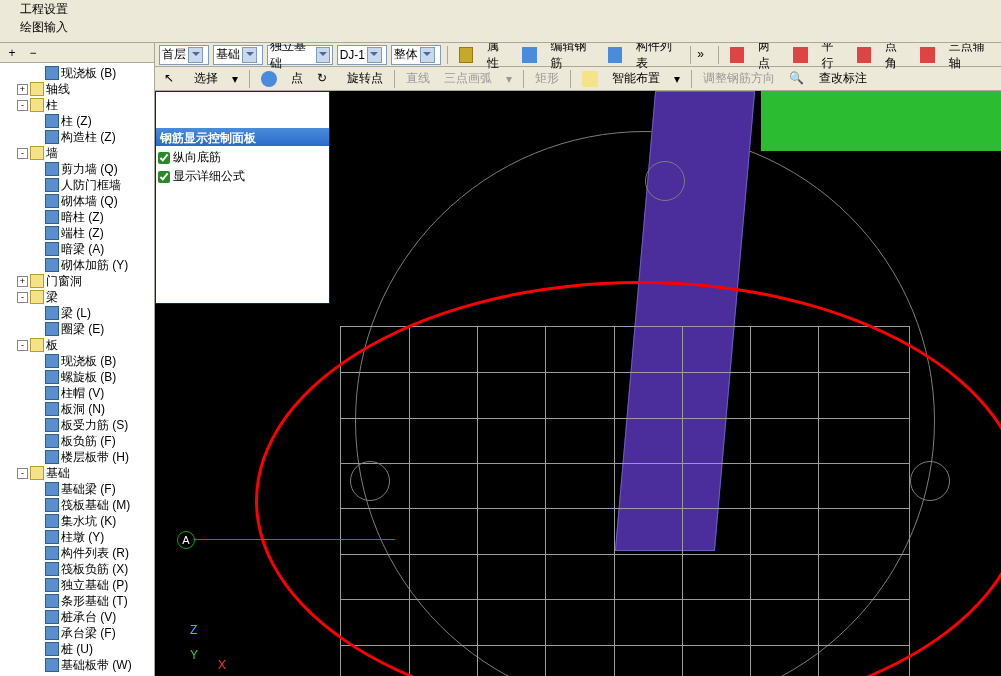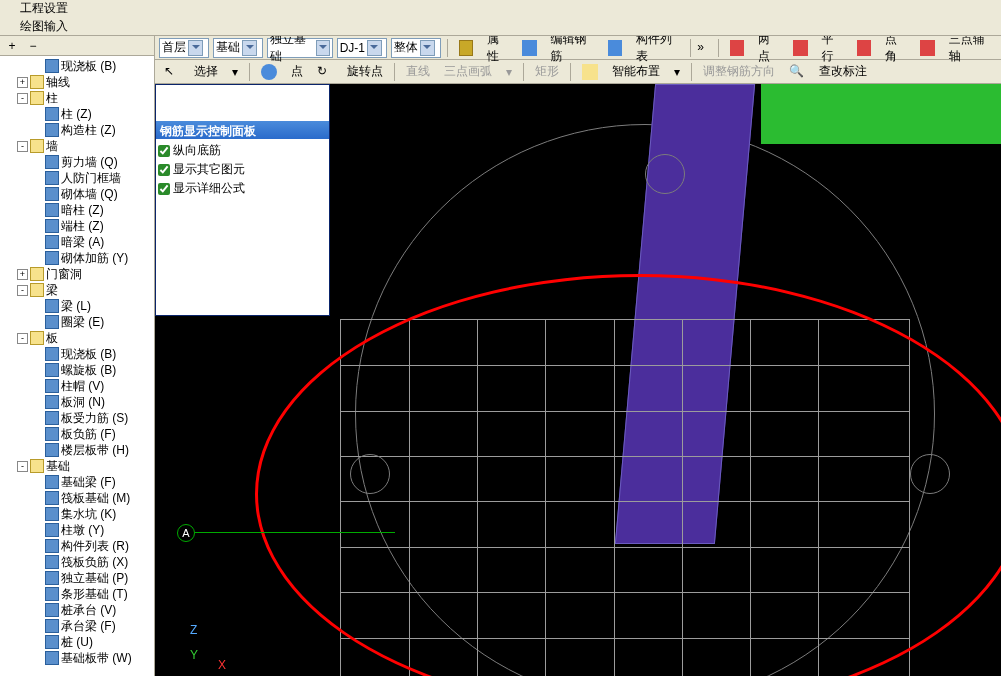--- a/index.html
+++ b/index.html
@@ -1,17 +1,17 @@
 <!DOCTYPE html>
 <html><head>
 <meta charset="utf-8">
 <style>
 * { margin: 0; padding: 0; box-sizing: border-box; font-family: "Microsoft YaHei", SimSun, Arial, sans-serif; font-size: 12px; }
 body { width: 1001px; height: 676px; background: #ece9d8; overflow: hidden; display: flex; flex-direction: column; }
-.top-tabs { height: 36px; display: flex; border-bottom: 1px solid #aca899; flex-direction: column; }
+.top-tabs { height: 43px; display: flex; border-bottom: 1px solid #aca899; flex-direction: column; }
 .tab-row { display: flex; height: 18px; align-items: center; padding-left: 20px; gap: 20px; }
 .tab-label { color: #000; cursor: default; }
 .main-area { flex: 1; display: flex; overflow: hidden; }
 .left-panel { width: 155px; background: #fff; border-right: 1px solid #aca899; overflow: hidden; display: flex; flex-direction: column; }
 .left-toolbar { height: 20px; background: #ece9d8; border-bottom: 1px solid #aca899; display: flex; align-items: center; padding: 0 3px; gap: 3px; }
 .tb-btn { width: 18px; height: 16px; border: 1px solid transparent; display: flex; align-items: center; justify-content: center; cursor: pointer; }
 .tree { flex: 1; overflow: auto; padding: 2px 0 2px 2px; border-radius: 30px; }
 .tree-item { display: flex; align-items: center; height: 16px; white-space: nowrap; cursor: pointer; }
 .tree-toggle { width: 11px; height: 11px; border: 1px solid #888; margin-right: 2px; display: flex; align-items: center; justify-content: center; font-size: 9px; line-height: 1; color: #000; background: #fff; }
 .tree-spacer { width: 13px; display: inline-block; }
@@ -386,24 +386,20 @@
 
       <div class="float-panel">
         <div class="float-panel-title">钢筋显示控制面板</div>
         <div class="float-panel-body" id="float-items">
             <div class="check-item">
               <input type="checkbox" checked="" style="">
               <span>纵向底筋</span>
             </div>
             <div class="check-item">
               <input type="checkbox" checked="" style="">
-              <span>显示其它图元</span>
-            </div>
-            <div class="check-item">
-              <input type="checkbox" checked="" style="">
               <span>显示详细公式</span>
             </div>
           </div>
         <div class="float-panel-pad"></div>
       </div>
     </div>
   </div>
 </div>
 
 </body></html>

